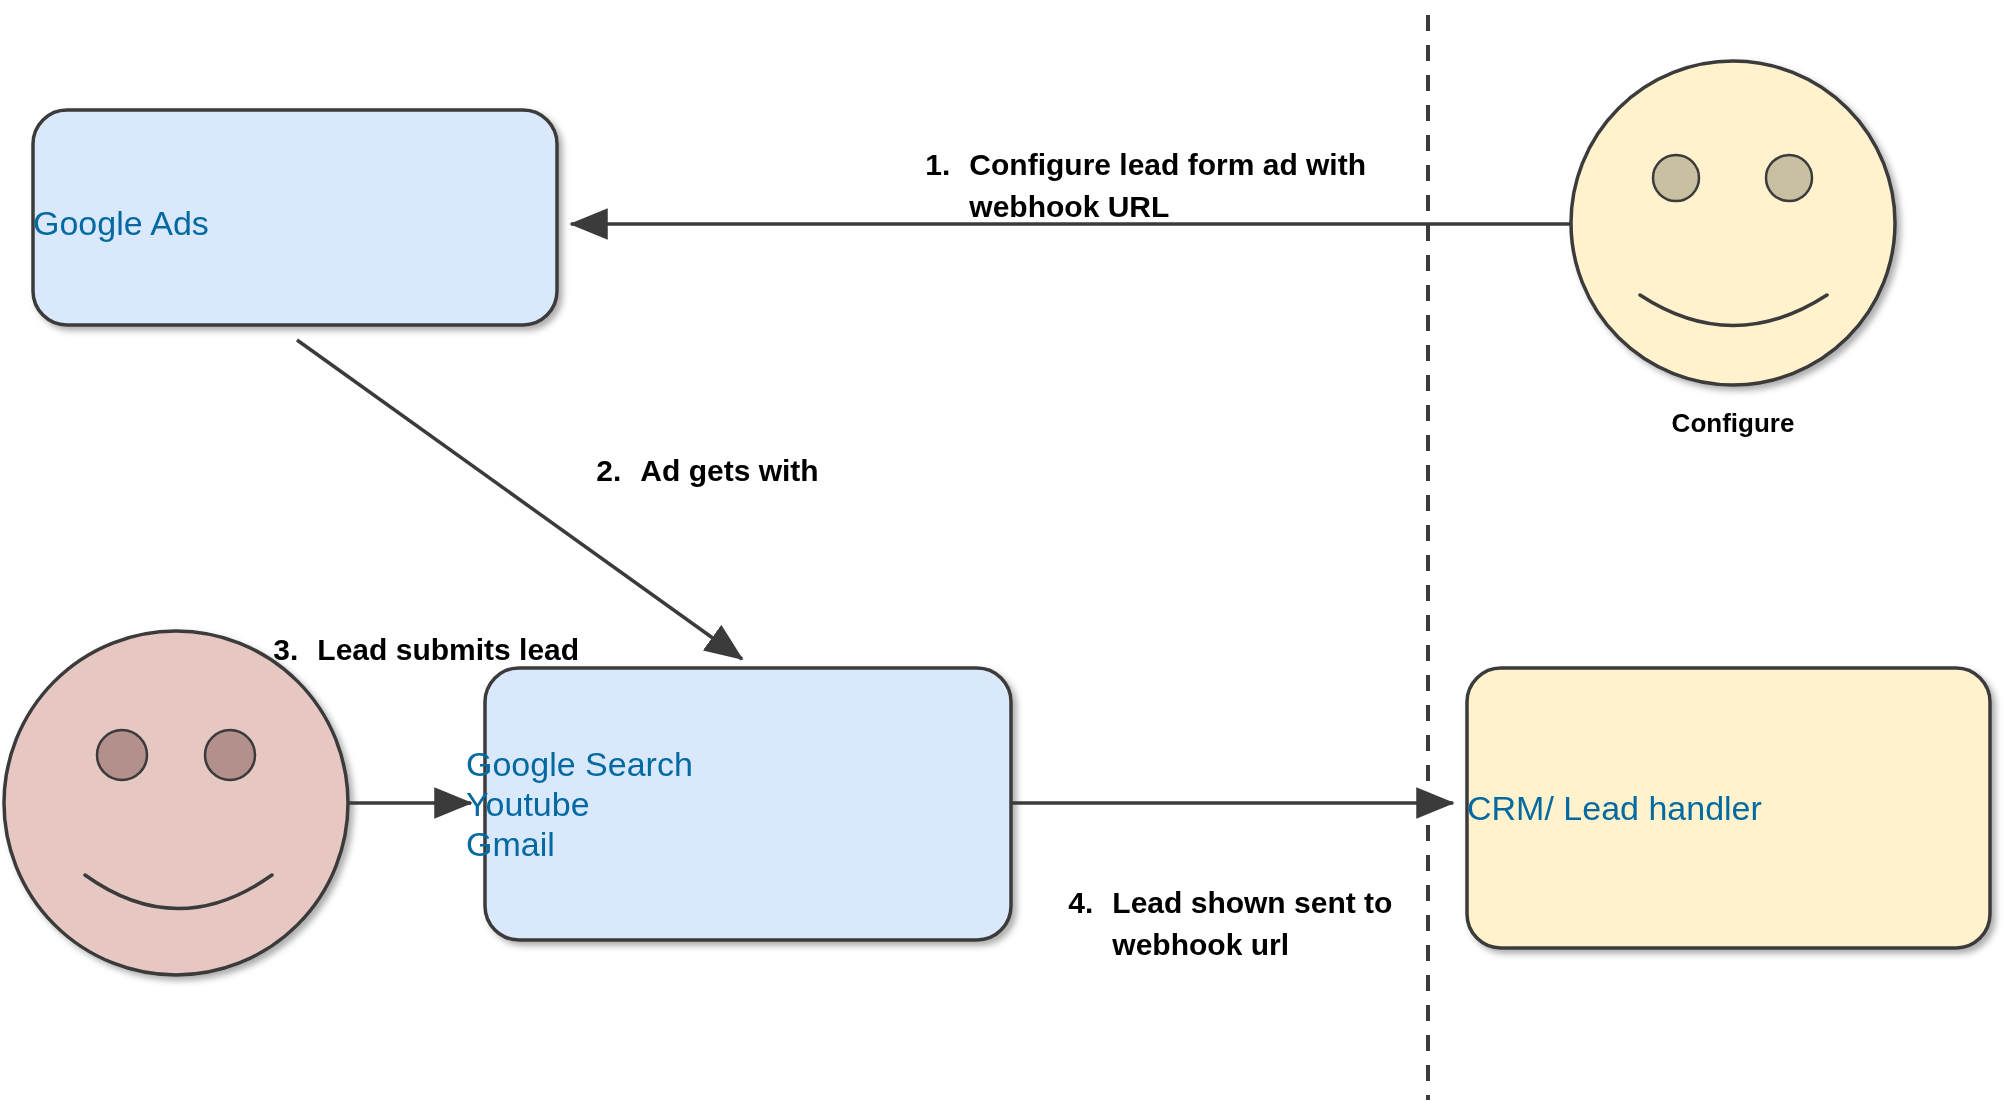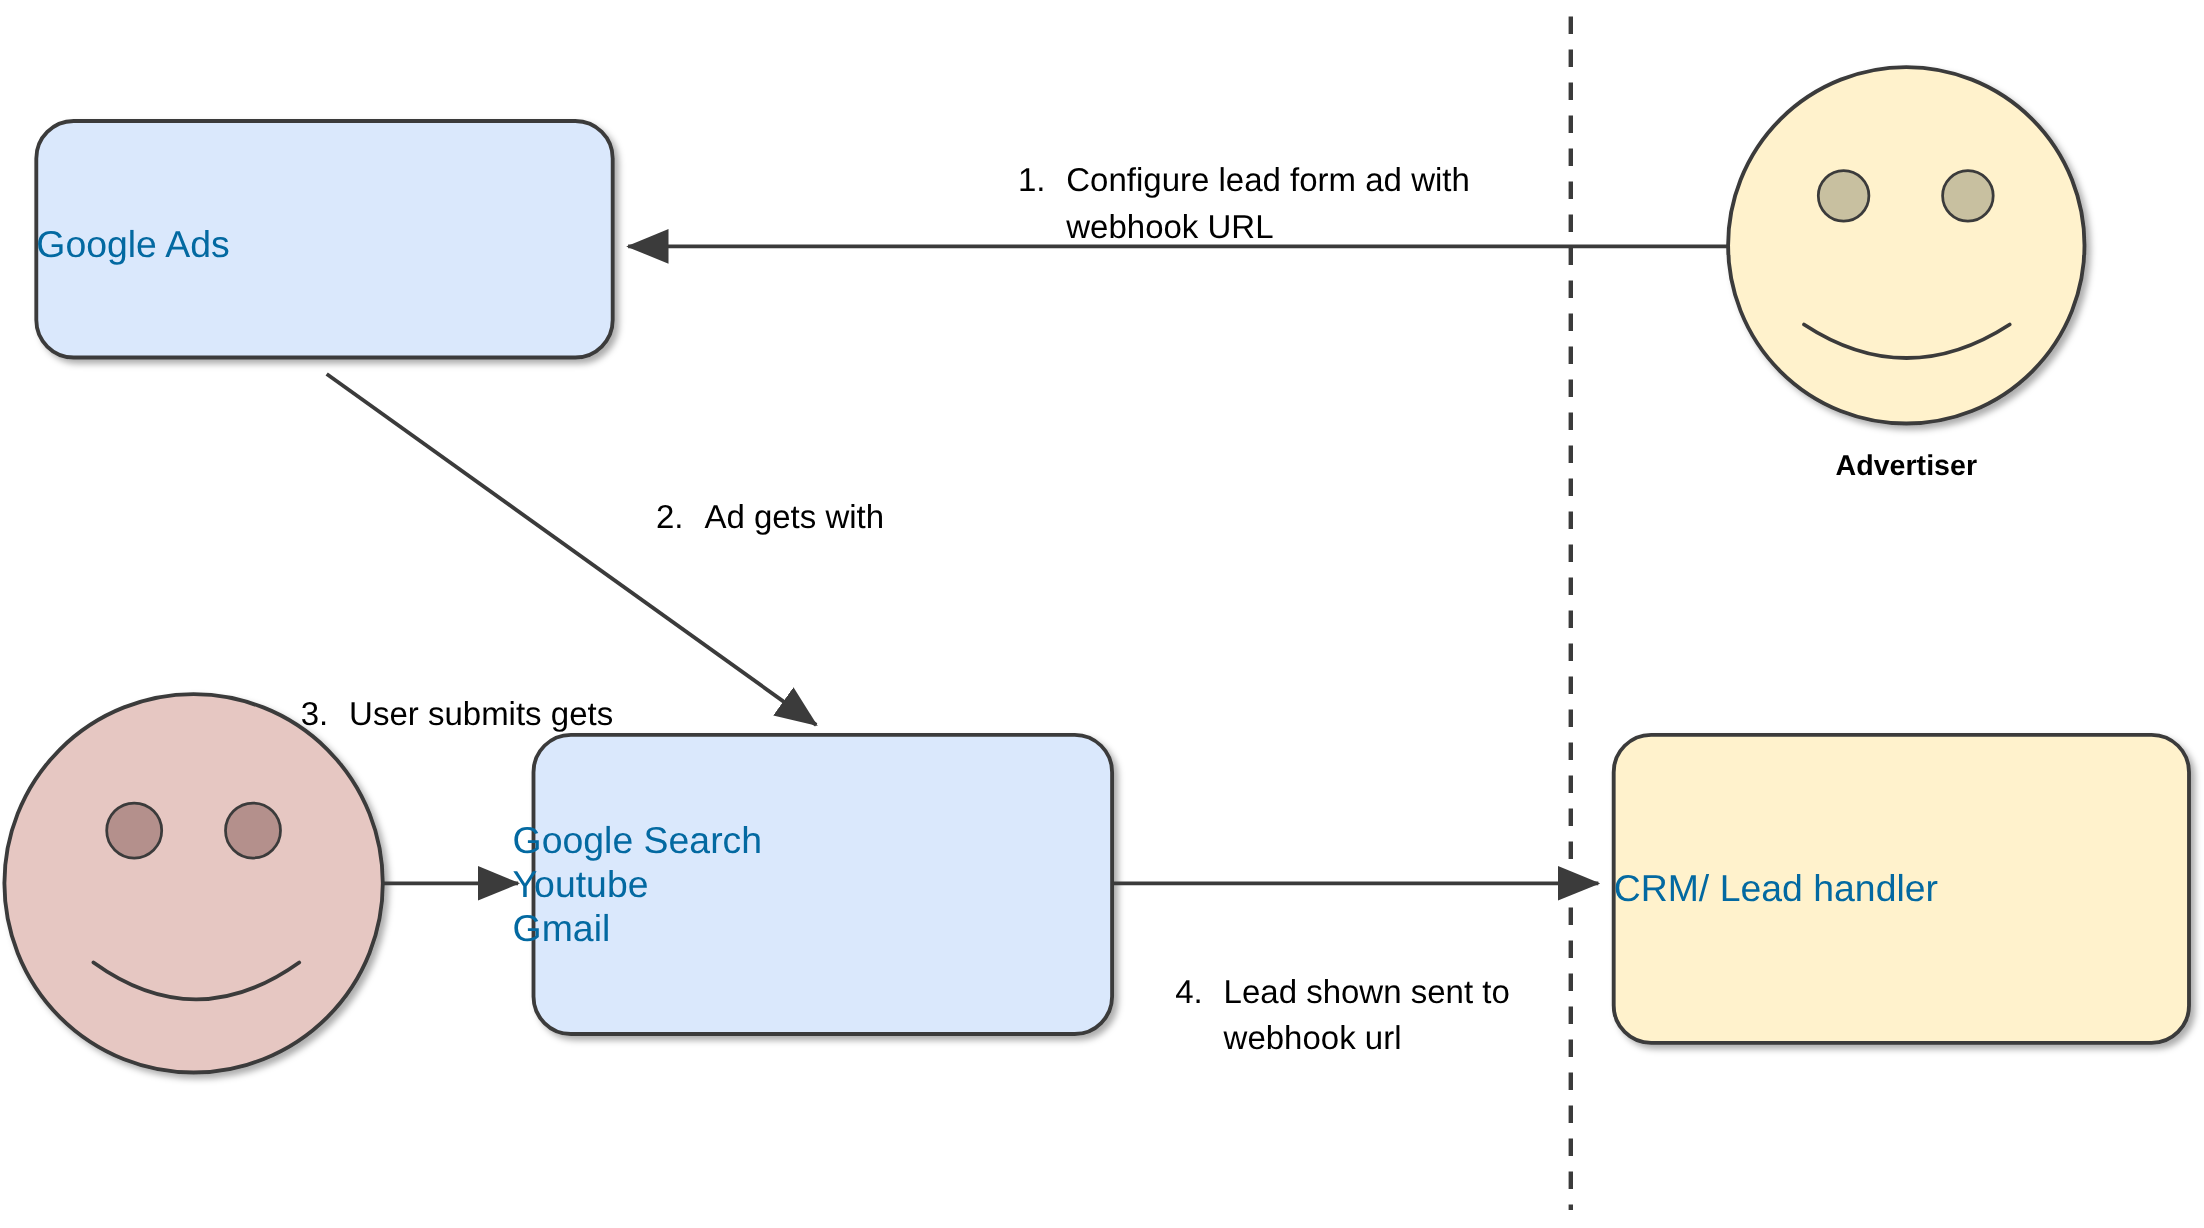--- a/index.html
+++ b/index.html
@@ -47,20 +47,21 @@
     pointer-events: none;
   }
   .edge-label {
     position: absolute;
     color: #000000;
     font-family: "Liberation Sans", "DejaVu Sans", sans-serif;
     font-size: 30px;
     line-height: 42px;
     white-space: pre;
     pointer-events: none;
+    font-weight: bold;
   }
   .edge-label .num {
     display: inline-block;
     width: 44px;
   }
   .edge-label .txt {
     display: inline-block;
     vertical-align: top;
   }
 </style>
@@ -117,34 +118,34 @@
   </svg>
 
   <div class="node-label" style="left:33px; top:203px; width:524px;">Google Ads</div>
 
   <div class="node-label" style="left:466px; top:744px; width:479px;">Google Search
 Youtube
 Gmail</div>
 
   <div class="node-label" style="left:1467px; top:788px; width:628px;">CRM/ Lead handler</div>
 
-  <div class="actor-caption" style="left:1573px; top:408px; width:320px;">Advertiser</div>
+  <div class="actor-caption" style="left:1573px; top:408px; width:320px;">Configure</div>
 
 
   <div class="edge-label" style="left:892px; top:102px;">
     <span class="num">1.</span><span class="txt">Configure lead form ad with
 webhook URL</span>
   </div>
 
   <div class="edge-label" style="left:563px; top:408px;">
     <span class="num">2.</span><span class="txt">Ad gets with</span>
   </div>
 
   <div class="edge-label" style="left:240px; top:587px;">
-    <span class="num">3.</span><span class="txt">User submits gets</span>
+    <span class="num">3.</span><span class="txt">Lead submits lead</span>
   </div>
 
   <div class="edge-label" style="left:1035px; top:840px;">
     <span class="num">4.</span><span class="txt">Lead shown sent to
 webhook url</span>
   </div>
 
 </div>
 
 </body></html>

